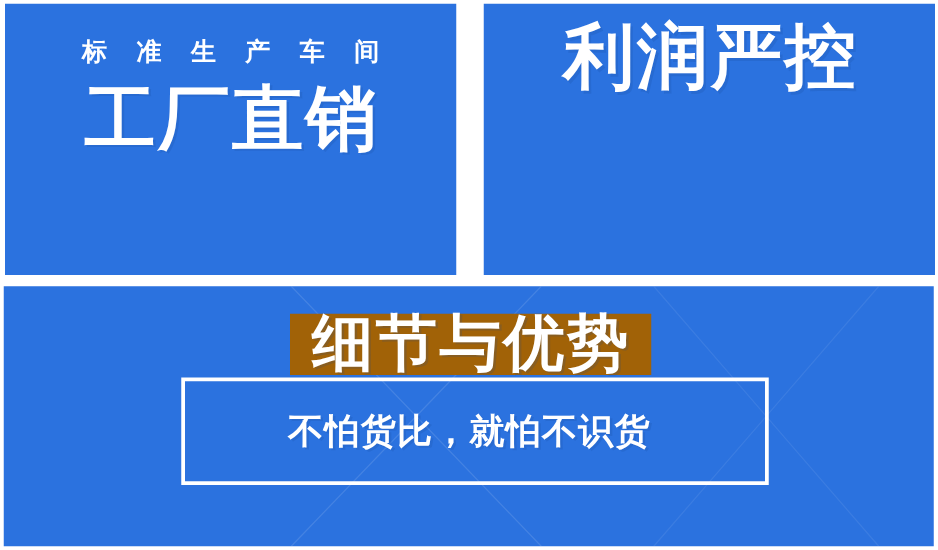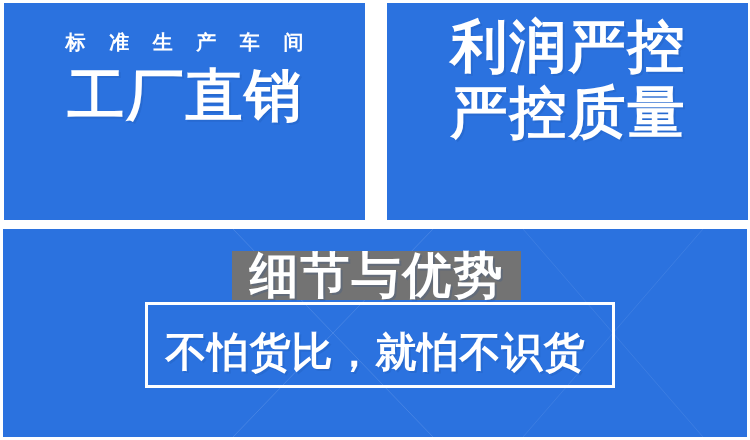--- a/index.html
+++ b/index.html
@@ -101,32 +101,32 @@
     font-weight: 700;
     font-size: 49px;
     line-height: 1;
     letter-spacing: 2px;
     text-indent: 2px;
     white-space: nowrap;
     text-shadow: 2px 2px 0 rgba(20,70,150,0.18);
   }
   .bottom-title-bg {
     display: inline-block;
-    background: #737373;
+    background: #a16207;
     padding: 0 16px;
   }
   .bottom-sub {
     position: absolute;
     left: 0;
     right: 0;
     top: 103px;
     text-align: center;
     color: #ffffff;
     font-weight: 700;
-    font-size: 41px;
+    font-size: 28px;
     line-height: 1;
     letter-spacing: 1px;
     text-indent: 1px;
     white-space: nowrap;
     text-shadow: 2px 2px 0 rgba(20,70,150,0.18);
     font-family: Liberation Serif, serif;
   }
 </style>
 </head>
 <body>
@@ -135,21 +135,20 @@
 
   <div class="top-row">
 
     <div class="panel">
       <div class="eyebrow wide">标 准 生 产 车 间</div>
       <div class="headline first">工厂直销</div>
     </div>
 
     <div class="panel">
       <div class="headline first">利润严控</div>
-      <div class="headline second">严控质量</div>
     </div>
 
   </div>
 
   <div class="bottom-panel">
 
     <svg class="diag" viewBox="0 0 744 208" preserveAspectRatio="none">
       <line x1="230" y1="0" x2="430" y2="208" stroke="#ffffff" stroke-width="1" opacity="0.22"></line>
       <line x1="430" y1="0" x2="230" y2="208" stroke="#ffffff" stroke-width="1" opacity="0.22"></line>
       <line x1="520" y1="0" x2="700" y2="208" stroke="#ffffff" stroke-width="1" opacity="0.14"></line>

